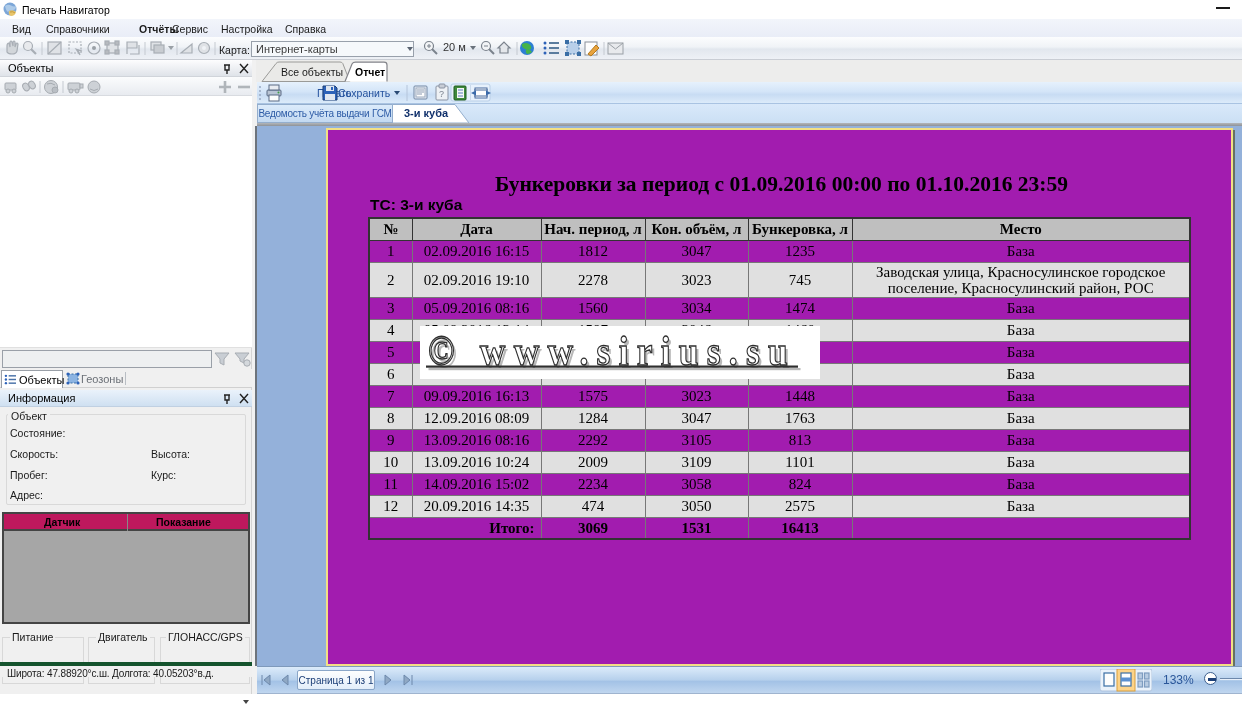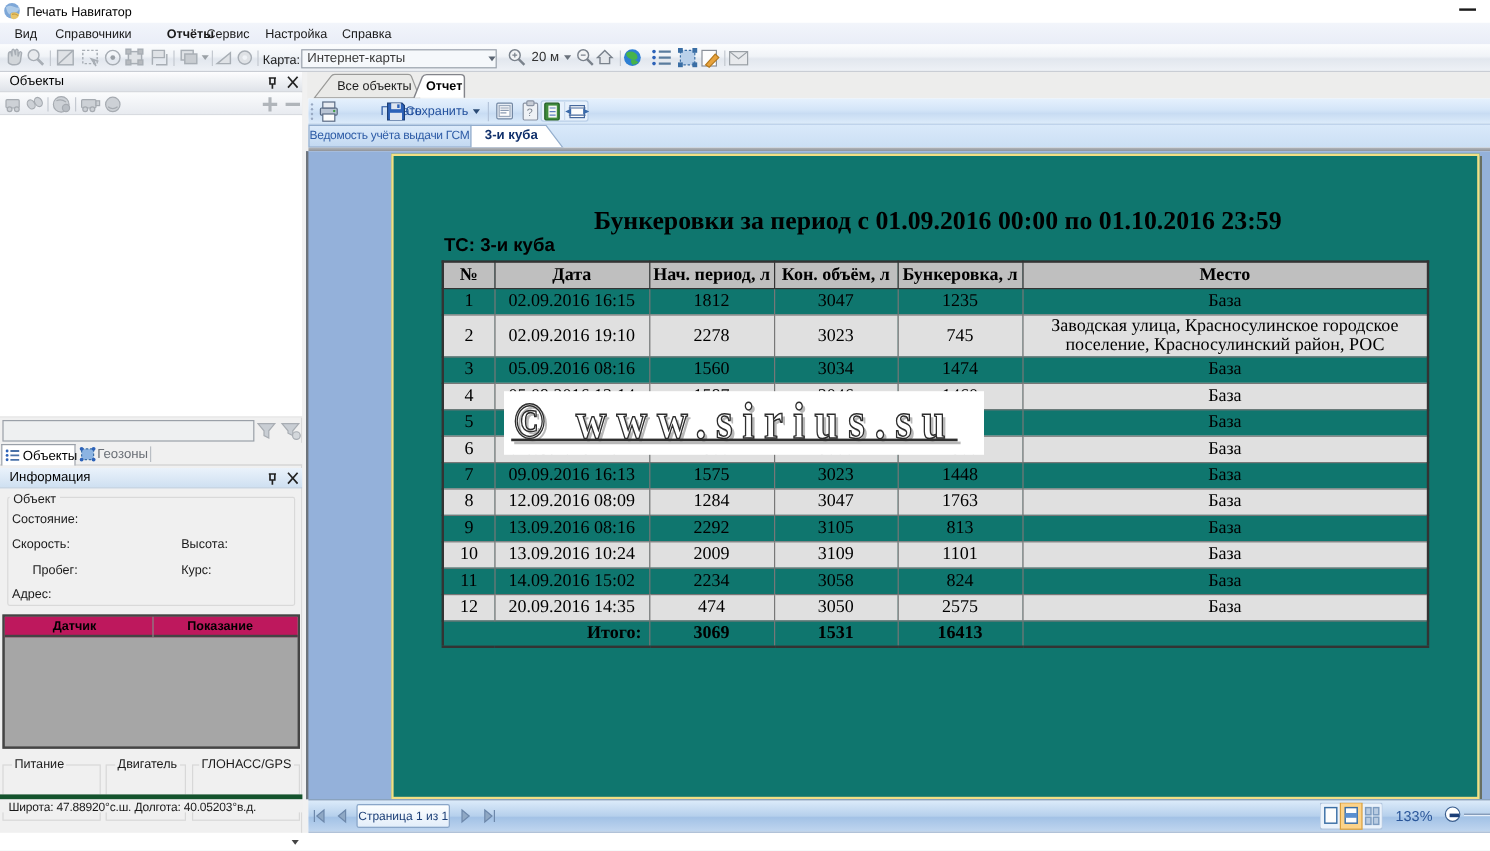--- a/index.html
+++ b/index.html
@@ -46,27 +46,27 @@
 #statusbar { left:0; top:662px; width:1242px; height:15px; background:#f0f0f0; border-top:4px solid #14532d; color:#1a1a1a; font-size:10px; letter-spacing:-0.15px; }
 #statusbar span { position:absolute; left:7px; top:2px; }
 #statarrow { position:absolute; left:243px; top:700px; width:0; height:0; border:3px solid transparent; border-top:4px solid #444; }
 #maintabbar { left:256px; top:60px; width:986px; height:22px; background:#ededec; }
 #mtabs svg { position:absolute; left:0; top:0; }
 #mtab1text { left:281px; top:66px; color:#1a1a1a; font-size:10.5px; }
 #mtab2text { left:355px; top:66px; color:#000; font-weight:bold; font-size:10.5px; }
 #reporttools { left:257px; top:82px; width:985px; height:22px; background:linear-gradient(#e6f1fd,#d4e5f8 45%,#c8dcf3 60%,#dcebfa); border-bottom:1px solid #a9c3e2; }
 #reporttools .txt { position:absolute; top:5px; color:#24529e; font-size:10.5px; }
 #subtabs { left:257px; top:104px; width:985px; height:19px; background:linear-gradient(#d9e9fa,#cbdff4); }
-.stab { position:absolute; top:104px; height:19px; padding-top:3px; text-align:left; }
+.stab { position:absolute; top:104px; height:19px; padding-top:3px; text-align:center; }
 #stab1 { left:257px; width:136px; background:linear-gradient(#dcebfb,#c3d9f1); border:1px solid #94aecd; color:#2e5ca6; font-size:10px; letter-spacing:-0.25px; white-space:nowrap; overflow:hidden; }
 #subtabline { left:257px; top:123px; width:985px; height:3px; background:linear-gradient(#b3b6ba,#8e9298); }
 
 
 #viewer { left:255px; top:126px; width:987px; height:540px; background:#94b1da; border-left:2px solid #6d747c; overflow:hidden; }
-#page { position:absolute; left:69px; top:2px; width:907px; height:538px; background:#0f766e; border:2px solid #f2df85; box-shadow:2px 0 0 #64789200; }
+#page { position:absolute; left:69px; top:2px; width:907px; height:538px; background:#a21caf; border:2px solid #f2df85; box-shadow:2px 0 0 #64789200; }
 #pageshadow { position:absolute; left:976px; top:4px; width:2px; height:536px; background:#686f63; }
 
 #rtitle { position:absolute; left:0px; top:42px; width:907px; text-align:center; font-family:"Liberation Serif",serif; font-size:21.5px; font-weight:bold; color:#000; }
 #rsub { position:absolute; left:42px; top:66px; font-size:15.5px; font-weight:bold; color:#000; }
 table#rt { position:absolute; left:40px; top:87px; border-collapse:collapse; font-family:"Liberation Serif",serif; font-size:15px; color:#000; }
 #rt th, #rt td { border:1px solid #777; padding:0; text-align:center; vertical-align:middle; height:22px; line-height:16px; }
 #rt th { background:#bfbfbf; border:1px solid #333; font-size:15px; }
 #rt tr.sh td { background:#e0e0e0; }
 #rt .c0 { width:43px; } .c1 { width:129px; } .c2 { width:104px; } .c3 { width:103px; } .c4 { width:104px; } .c5 { width:338px; }
 #totrow td { border-top:1px solid #333; border-bottom:2px solid #333; font-weight:bold; height:22px; }
@@ -266,21 +266,21 @@
         <path d="M2 2 L8 2 M3 2 L3 7 L7 7 L7 2 M5 7 L5 11"></path>
         <path d="M18 1 L26 10 M26 1 L18 10"></path>
       </g>
   </svg>
   <div class="abs" id="objgroup"></div>
   <div id="infofields">
     <div style="left:8px; top:3px; background:#f0f0f0; padding:0 3px;">Объект</div>
     <div style="left:10px; top:20px;">Состояние:</div>
     <div style="left:10px; top:41px;">Скорость:</div>
     <div style="left:151px; top:41px;">Высота:</div>
-    <div style="left:10px; top:62px;margin-left:17px;">Пробег:</div>
+    <div style="left:10px; top:62px;">Пробег:</div>
     <div style="left:151px; top:62px;">Курс:</div>
     <div style="left:10px; top:82px;">Адрес:</div>
   </div>
   <div class="abs" id="sensortbl"></div>
   <div class="abs" id="sensorhdr">
       <i style="left:40px;">Датчик</i>
       <i style="left:152px;">Показание</i>
     </div>
   <div class="abs" id="sensordiv"></div>
   <div class="botbox" style="left:2px; width:82px;"></div>

